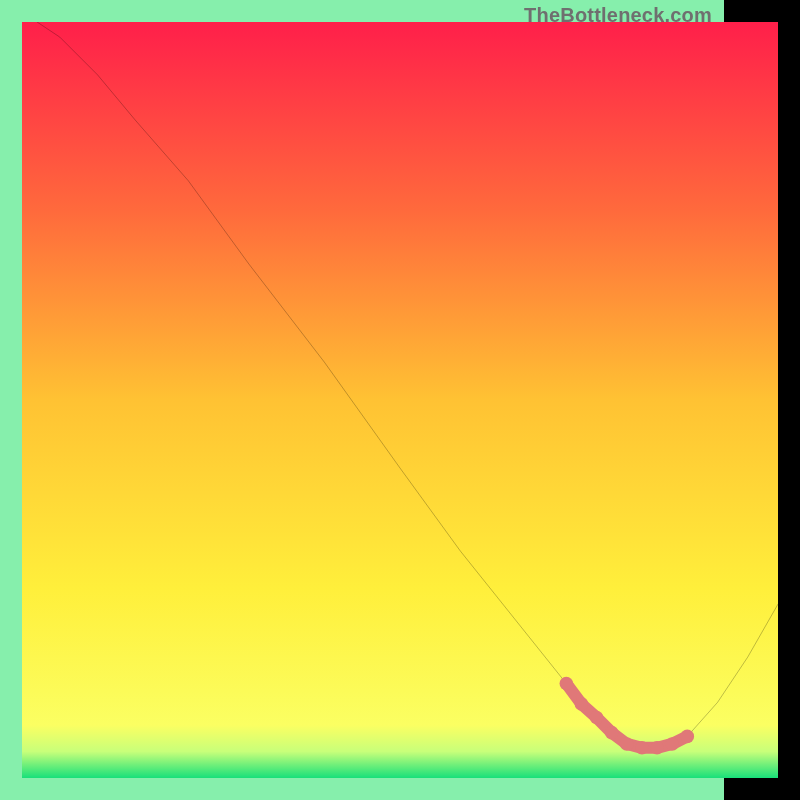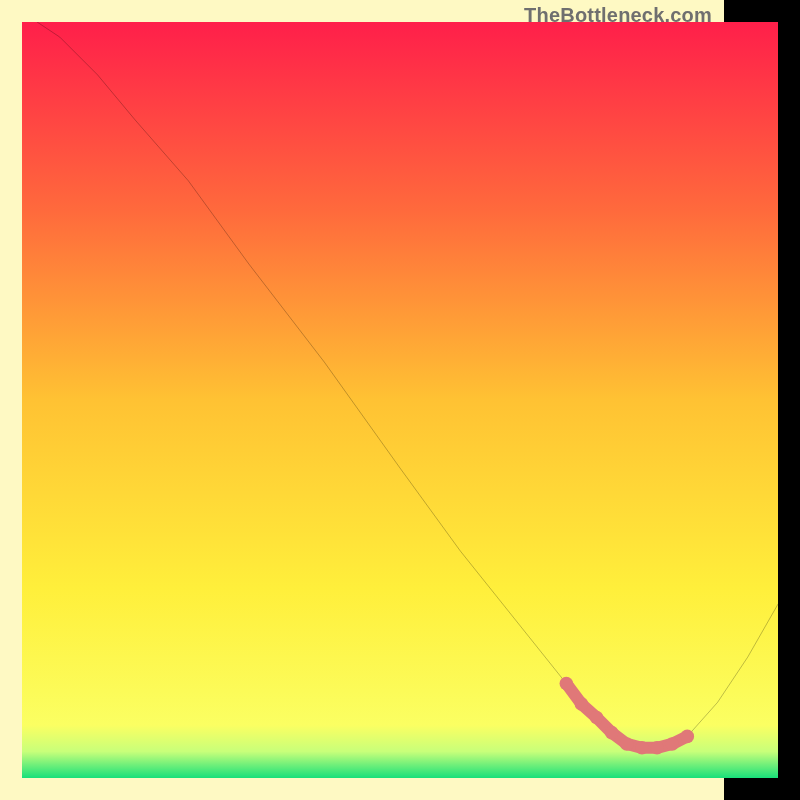--- a/index.html
+++ b/index.html
@@ -8,21 +8,21 @@
     width: 800px;
     height: 800px;
     background: #000000;
     overflow: hidden;
     font-family: Arial, Helvetica, sans-serif;
   }
   .stage {
     position: relative;
     width: 724px;
     height: 800px;
-    background: #fef9c3;
+    background: #86efac;
   }
   .watermark {
     position: absolute;
     top: 4px;
     right: 12px;
     color: #6f6f6f;
     font-size: 20px;
     font-weight: 600;
     letter-spacing: 0.2px;
     z-index: 3;

